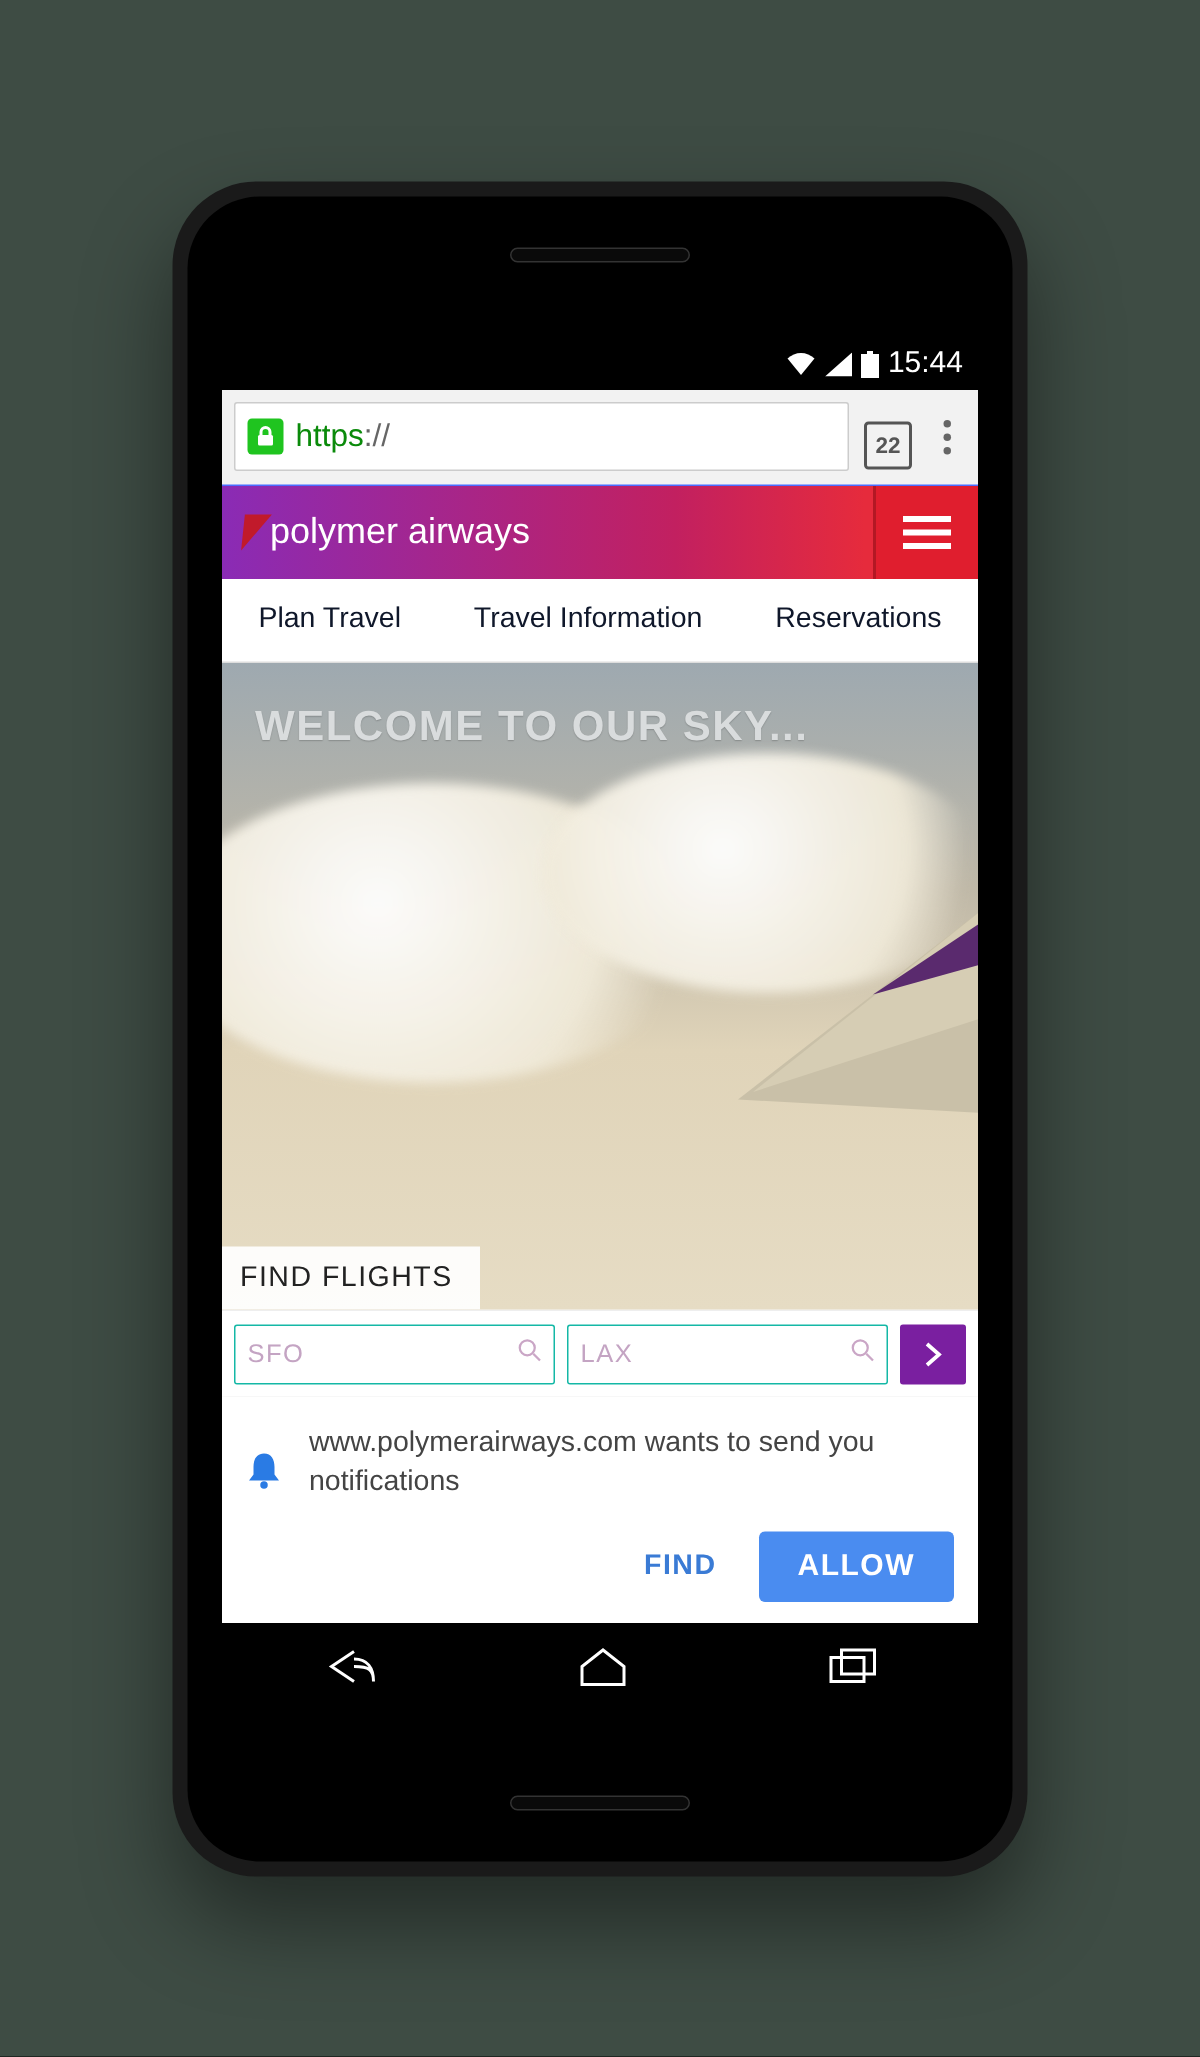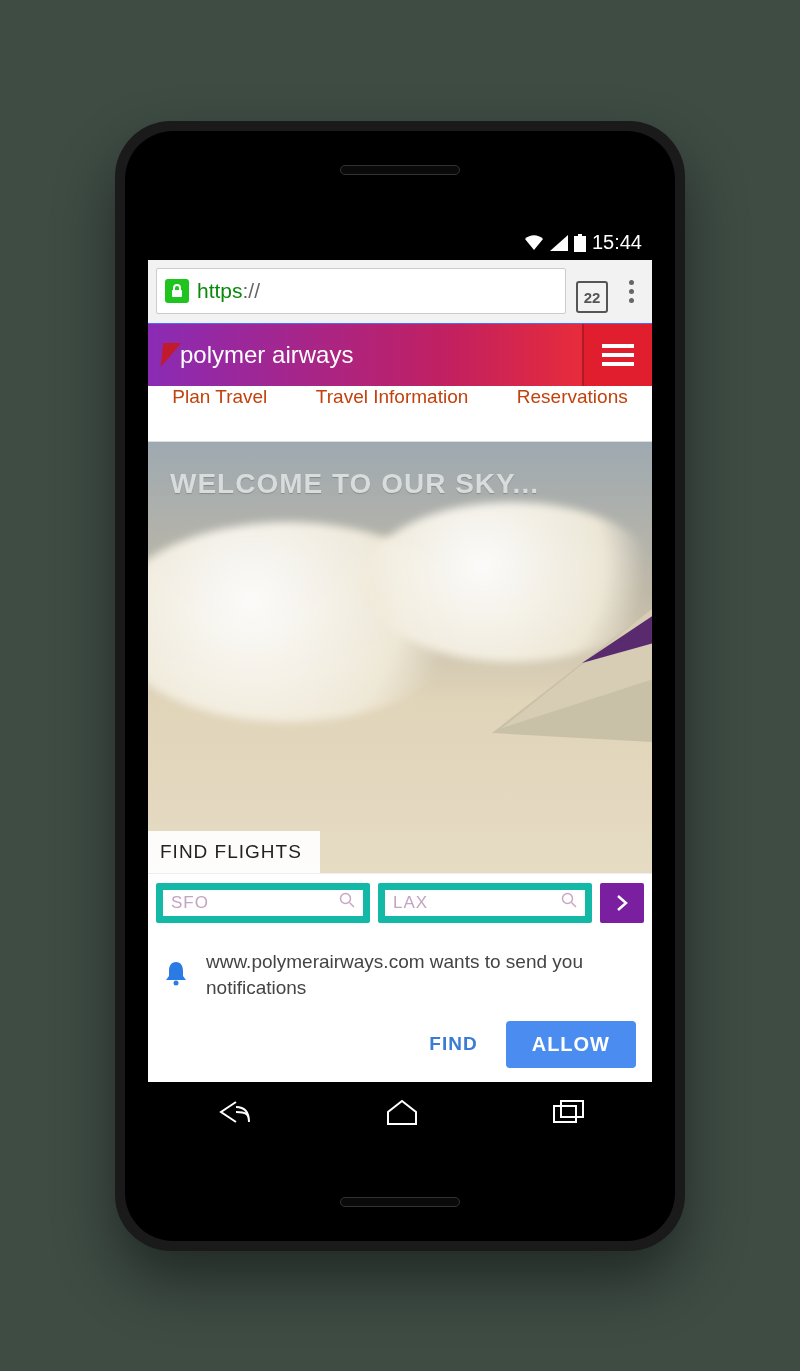--- a/index.html
+++ b/index.html
@@ -141,23 +141,24 @@
     background: #e01e2e;
     border-left: 2px solid rgba(0,0,0,0.2);
     display: flex; align-items: center; justify-content: center;
   }
   .hamburger-btn svg line { stroke: #fff; stroke-width: 4; }
 
   .tabs {
     height: 56px;
     background: #fff;
     display: flex;
+    align-items: center;
     justify-content: space-around;
     font-size: 19px;
-    color: #c2410c;
+    color: #0f172a;
     border-bottom: 1px solid #ddd;
   }
   .tab-item { padding: 0 8px; }
 
   .hero {
     flex: 1;
     position: relative;
     background: linear-gradient(180deg, #9ea9b0 0%, #bfb8a7 35%, #e0d4b9 60%, #e6dcc4 100%);
     overflow: hidden;
   }
@@ -202,21 +203,21 @@
     display: flex;
     align-items: center;
     padding: 0 8px;
     gap: 8px;
     border-top: 1px solid #eee;
     box-shadow: 0 3px 5px rgba(0,0,0,0.15);
   }
   .find-input {
     flex: 1;
     height: 40px;
-    border: 7px solid #14b8a6;
+    border: 1px solid #14b8a6;
     border-radius: 2px;
     display: flex;
     align-items: center;
     padding: 0 8px;
     color: #c4a4c3;
     font-size: 17px;
     letter-spacing: 1px;
   }
   .find-input .mag { margin-left: auto; }
   .find-go {
@@ -229,21 +230,21 @@
   
   .perm {
     background: #fff;
     padding: 18px 16px 14px 16px;
     display: flex;
     flex-direction: column;
     gap: 20px;
   }
   .perm-row {
     display: flex;
-    align-items: center;
+    align-items: flex-end;
     gap: 18px;
     color: #444;
     font-size: 19px;
     line-height: 1.35;
   }
   .bell { color: #2a7be4; flex-shrink: 0; margin-top: 2px; }
   .perm-actions {
     display: flex;
     justify-content: flex-end;
     gap: 14px;

